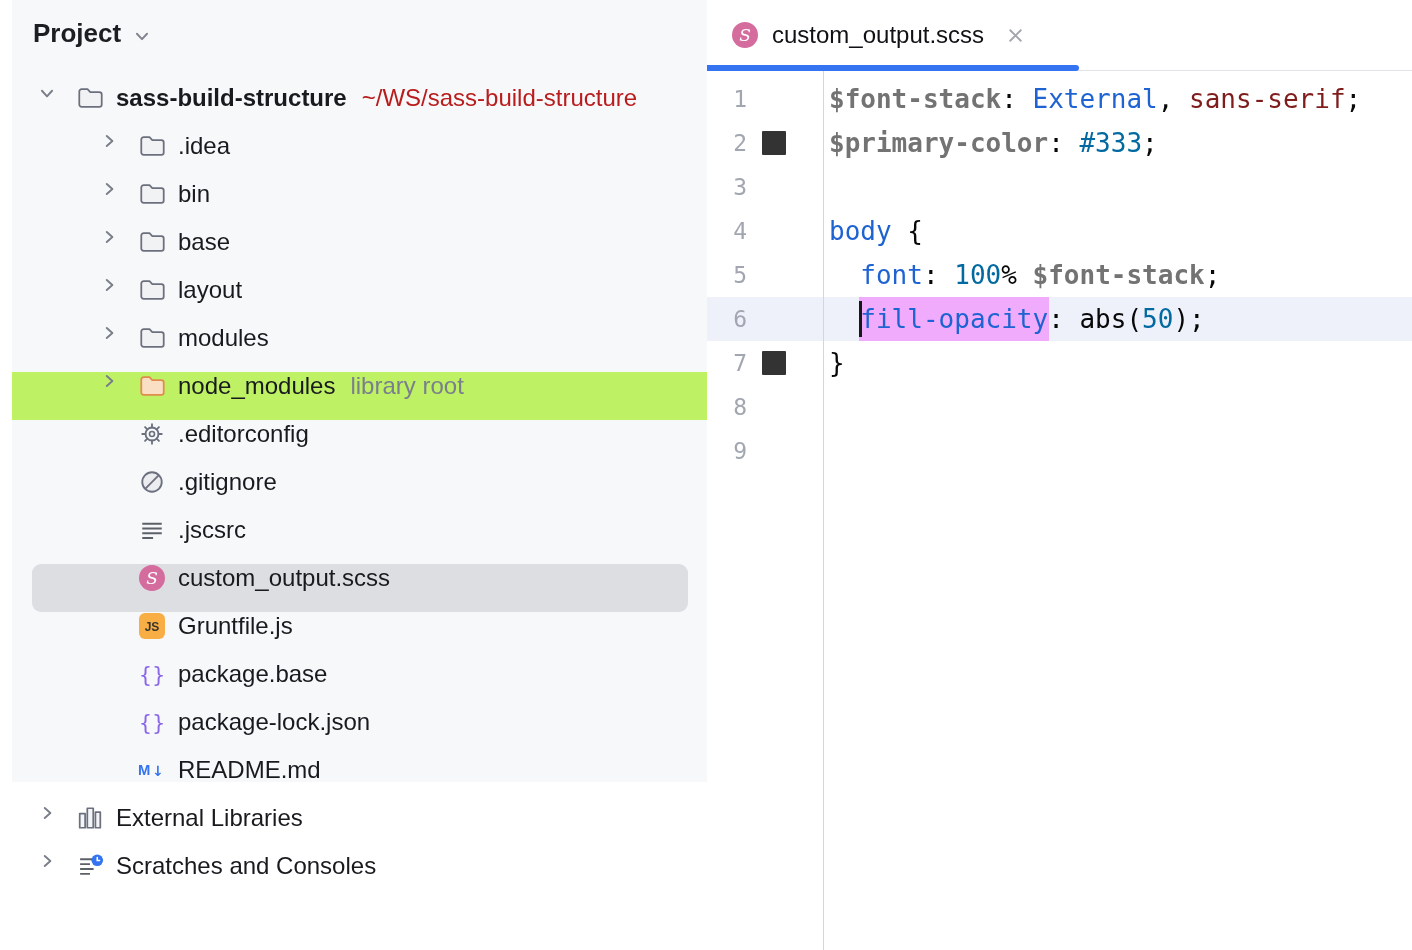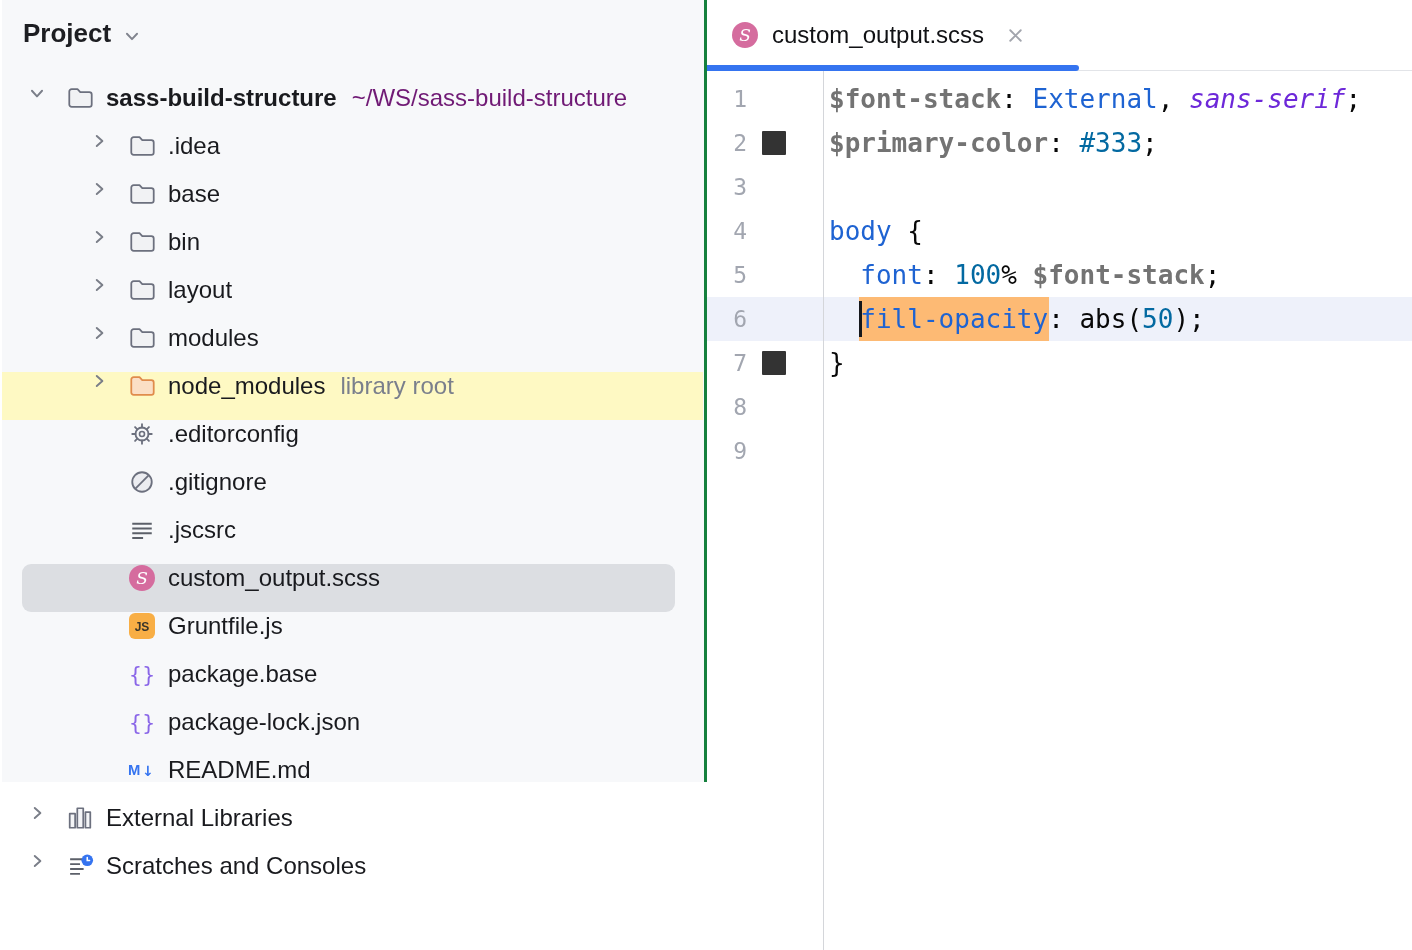--- a/index.html
+++ b/index.html
@@ -3,47 +3,47 @@
 <meta charset="utf-8">
 <style>
   html,body{margin:0;padding:0;}
   body{
     width:1412px;height:950px;overflow:hidden;position:relative;
     background:#FFFFFF;font-family:"Liberation Sans",sans-serif;
     -webkit-font-smoothing:antialiased;
   }
   
   .project-panel{
-    position:absolute;left:2px;top:0;width:707px;height:782px;
-    background:#F7F8FA;box-sizing:border-box;border-right:5px solid #15803d;
+    position:absolute;left:12px;top:0;width:707px;height:782px;
+    background:#F7F8FA;box-sizing:border-box;border-right:2px solid #15803d;
   }
   .panel-header{
     display:flex;align-items:center;gap:12px;
     padding:18px 0 0 21px;font-size:26px;font-weight:700;color:#1D1E22;
   }
   .panel-header .chev-ic{display:flex;align-items:center;margin-top:4px;}
   .tree{position:absolute;top:84px;left:0;right:1px;}
   .row{
     position:relative;height:48px;display:flex;align-items:flex-start;
     font-size:24px;color:#191A1E;white-space:nowrap;
   }
   .row > *{position:relative;z-index:1;}
   .row.lvl0{padding-left:26px;}
   .row.lvl1{padding-left:88px;}
   .row.gap-top{margin-top:14px;}
-  .row.flagged{background:#fef9c3;}
+  .row.flagged{background:#bef264;}
   .row.selected::before{
     content:"";position:absolute;left:20px;right:28px;top:0;bottom:0;
     background:#DCDEE2;border-radius:9px;z-index:0;
   }
   .chev{width:18px;display:flex;justify-content:center;align-items:center;margin-right:20px;flex:none;}
   .icon{width:28px;height:28px;display:flex;justify-content:center;align-items:center;margin-right:12px;flex:none;}
   .label.bold{font-weight:700;}
   .note{margin-left:15px;}
-  .note-path{color:#701a75;}
+  .note-path{color:#b91c1c;}
   .note-badge{color:#7A7F8C;}
   
   .editor{position:absolute;left:707px;top:0;right:0;bottom:0;background:#FFF;}
   .tabbar{position:relative;height:71px;box-sizing:border-box;border-bottom:1px solid #E2E4E8;display:flex;background:#FFF;}
   .tab{display:flex;align-items:center;padding:0 18px 0 24px;gap:13px;}
   .tab-label{font-size:24px;color:#101114;}
   .tab-close{margin-left:8px;display:flex;align-items:center;cursor:pointer;}
   .tab-underline{
     position:absolute;left:0;bottom:-1px;width:372px;height:6px;
     background:#3574F0;border-radius:0 4px 4px 0;
@@ -56,22 +56,22 @@
   .code{flex:1;border-left:1px solid #D4D6DA;padding-top:6px;}
   .gutter-line{height:44px;display:flex;align-items:center;}
   .gl-num{width:40px;text-align:right;font-size:23px;color:#A2A6B0;flex:none;}
   .gl-swatch{width:24px;height:24px;margin-left:15px;border-radius:1px;flex:none;}
   .caret-row{background:#EEF1FA;}
   .code-line{height:44px;line-height:44px;font-size:26px;white-space:pre;color:#080808;padding-left:5px;}
   .tk-plain{color:#080808;}
   .tk-var{color:#737373;font-weight:bold;}
   .tk-prop{color:#1E63D2;}
   .tk-num{color:#0369a1;}
-  .tk-green{color:#6d28d9;font-style:italic;}
-  .tk-hl{background:#fdba74;padding:7px 1px;margin:0 -1px;}
+  .tk-green{color:#7f1d1d;}
+  .tk-hl{background:#f0abfc;padding:7px 1px;margin:0 -1px;}
   .caret{
     display:inline-block;width:3px;height:36px;background:#16181C;
     vertical-align:middle;margin:0 -2px 0 -1px;transform:translateY(-2px);
   }
 </style>
 </head>
 <body>
 
 <div class="project-panel">
   <div class="panel-header">
@@ -114,34 +114,34 @@
         <span class="chev">
           <svg width="18" height="18" viewBox="0 0 16 16">
             <path d="M6 3.5 L11 8 L6 12.5" fill="none" stroke="#7A7E88" stroke-width="1.7" stroke-linecap="round" stroke-linejoin="round"></path>
           </svg>
         </span>
         <span class="icon">
           <svg width="27" height="24" viewBox="0 0 26 23">
             <path d="M2.2 5.3 C2.2 4 3.2 3 4.5 3 h5.6 l2.7 2.9 h8.7 c1.3 0 2.3 1 2.3 2.3 v9.5 c0 1.3 -1 2.3 -2.3 2.3 H4.5 c-1.3 0 -2.3 -1 -2.3 -2.3 Z" fill="#F1F2F4" stroke="#6C707E" stroke-width="1.7" stroke-linejoin="round"></path>
           </svg>
         </span>
+        <span class="label">bin</span>
+      </div>
+      <div class="row lvl1">
+        <span class="chev">
+          <svg width="18" height="18" viewBox="0 0 16 16">
+            <path d="M6 3.5 L11 8 L6 12.5" fill="none" stroke="#7A7E88" stroke-width="1.7" stroke-linecap="round" stroke-linejoin="round"></path>
+          </svg>
+        </span>
+        <span class="icon">
+          <svg width="27" height="24" viewBox="0 0 26 23">
+            <path d="M2.2 5.3 C2.2 4 3.2 3 4.5 3 h5.6 l2.7 2.9 h8.7 c1.3 0 2.3 1 2.3 2.3 v9.5 c0 1.3 -1 2.3 -2.3 2.3 H4.5 c-1.3 0 -2.3 -1 -2.3 -2.3 Z" fill="#F1F2F4" stroke="#6C707E" stroke-width="1.7" stroke-linejoin="round"></path>
+          </svg>
+        </span>
         <span class="label">base</span>
-      </div>
-      <div class="row lvl1">
-        <span class="chev">
-          <svg width="18" height="18" viewBox="0 0 16 16">
-            <path d="M6 3.5 L11 8 L6 12.5" fill="none" stroke="#7A7E88" stroke-width="1.7" stroke-linecap="round" stroke-linejoin="round"></path>
-          </svg>
-        </span>
-        <span class="icon">
-          <svg width="27" height="24" viewBox="0 0 26 23">
-            <path d="M2.2 5.3 C2.2 4 3.2 3 4.5 3 h5.6 l2.7 2.9 h8.7 c1.3 0 2.3 1 2.3 2.3 v9.5 c0 1.3 -1 2.3 -2.3 2.3 H4.5 c-1.3 0 -2.3 -1 -2.3 -2.3 Z" fill="#F1F2F4" stroke="#6C707E" stroke-width="1.7" stroke-linejoin="round"></path>
-          </svg>
-        </span>
-        <span class="label">bin</span>
       </div>
       <div class="row lvl1">
         <span class="chev">
           <svg width="18" height="18" viewBox="0 0 16 16">
             <path d="M6 3.5 L11 8 L6 12.5" fill="none" stroke="#7A7E88" stroke-width="1.7" stroke-linecap="round" stroke-linejoin="round"></path>
           </svg>
         </span>
         <span class="icon">
           <svg width="27" height="24" viewBox="0 0 26 23">
             <path d="M2.2 5.3 C2.2 4 3.2 3 4.5 3 h5.6 l2.7 2.9 h8.7 c1.3 0 2.3 1 2.3 2.3 v9.5 c0 1.3 -1 2.3 -2.3 2.3 H4.5 c-1.3 0 -2.3 -1 -2.3 -2.3 Z" fill="#F1F2F4" stroke="#6C707E" stroke-width="1.7" stroke-linejoin="round"></path>

